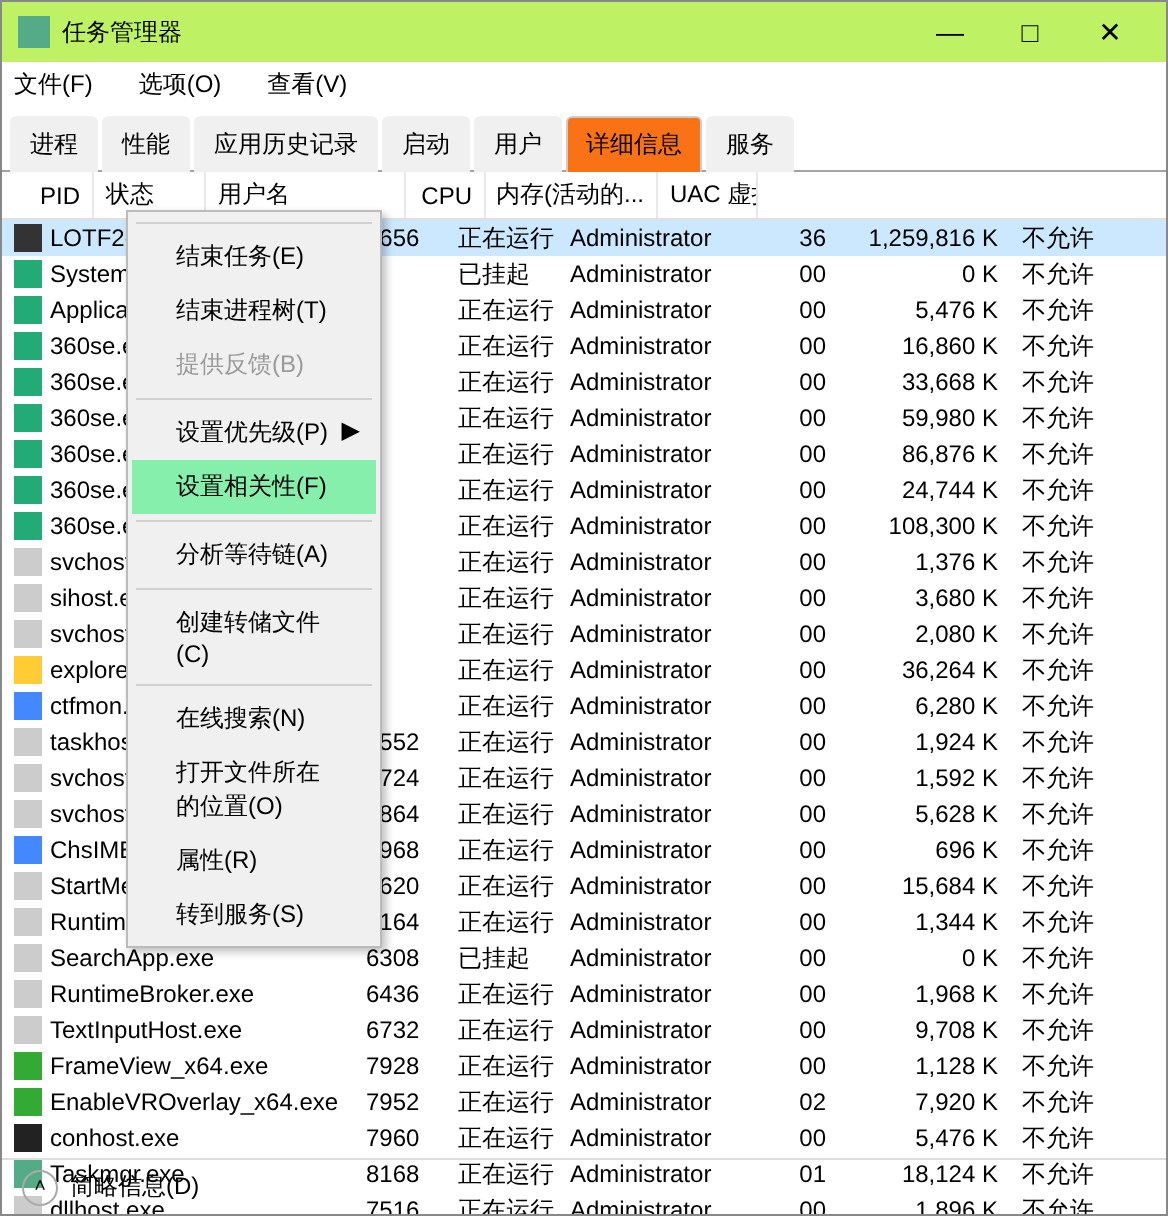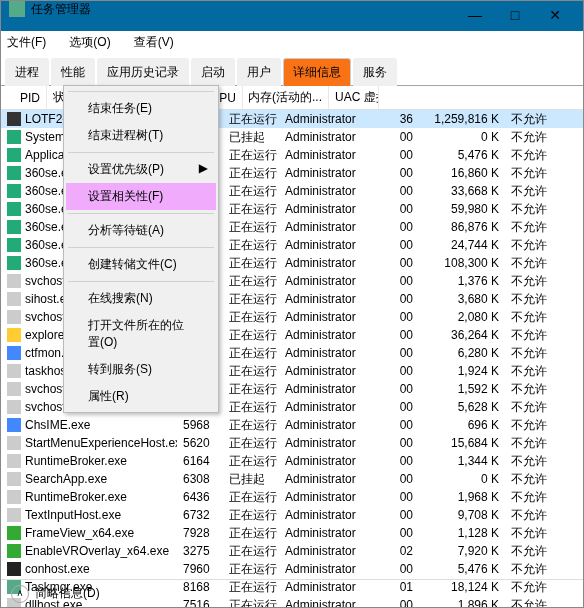--- a/index.html
+++ b/index.html
@@ -1,17 +1,17 @@
 <!DOCTYPE html>
 <html><head>
 <meta charset="utf-8">
 <style>
 *{margin:0;padding:0;box-sizing:border-box;font-family:"Microsoft YaHei","Segoe UI",sans-serif;font-size:12px}
 body{background:#fff;width:584px;height:608px;overflow:hidden;position:relative;border:1px solid #888}
-.titlebar{height:30px;display:flex;align-items:flex-start;padding:0 8px;background:#0369a1}
+.titlebar{height:30px;display:flex;align-items:center;padding:0 8px;background:#bef264}
 .titlebar .icn{width:16px;height:16px;margin-right:6px;background:#5a8;display:inline-block}
 .titlebar .ttl{flex:1}
 .winbtns{display:flex;gap:0}
 .winbtn{width:40px;height:28px;display:flex;align-items:center;justify-content:center;font-size:14px}
 .menubar{height:22px;display:flex;align-items:center;padding:0 6px;gap:23px}
 .menubar span{cursor:default}
 .tabs{display:flex;border-bottom:1px solid #a3a3a3;padding:0 4px;margin-top:4px}
 .tab{padding:5px 9px;border:1px solid transparent;border-bottom:none;position:relative;top:1px;background:#f0f0f0;margin-right:2px;border-radius:3px 3px 0 0}
 .tab.active{background:#f97316;border-color:#ccc}
 .hdr{display:flex;align-items:center;height:24px;border-bottom:1px solid #e0e0e0;background:#fff;font-weight:400;color:#000}
@@ -21,23 +21,23 @@
 .c-name{width:176px;display:flex;align-items:center;gap:4px}
 .c-pid{width:46px;text-align:left;justify-content:flex-end}
 .c-stat{width:56px}
 .c-user{width:100px}
 .c-cpu{width:40px;text-align:right;justify-content:flex-end}
 .c-mem{width:86px;text-align:right;justify-content:flex-end}
 .c-uac{width:50px}
 .row.sel{background:#cce8ff}
 .picon{width:14px;height:14px;display:inline-block;flex-shrink:0}
 .body{overflow:hidden}
-.ctx{position:absolute;left:62px;top:84px;width:156px;background:#f0f0f0;border:1px solid #bbb;box-shadow:2px 2px 4px rgba(0,0,0,.25);padding:2px}
+.ctx{position:absolute;left:62px;top:104px;width:128px;background:#f0f0f0;border:1px solid #bbb;box-shadow:2px 2px 4px rgba(0,0,0,.25);padding:2px}
 .ctx .mi{padding:5px 22px;font-size:12px;position:relative}
-.ctx .mi.hl{background:#f0abfc}
+.ctx .mi.hl{background:#86efac}
 .ctx .mi.dis{color:#9a9a9a}
 .ctx .mi .ar{position:absolute;right:8px}
 .ctx .sep{height:1px;background:#d0d0d0;margin:3px 2px}
 .statusbar{position:absolute;bottom:0;left:0;right:0;height:28px;border-top:1px solid #ddd;display:flex;align-items:center;padding:0 10px;gap:6px}
 .statusbar .chev{border:1px solid #aaa;border-radius:50%;width:18px;height:18px;display:flex;align-items:center;justify-content:center;font-size:10px}
 </style>
 </head>
 <body>
 
 <div class="titlebar">
@@ -362,21 +362,21 @@
       <div class="c-user">Administrator</div>
       <div class="c-cpu">00</div>
       <div class="c-mem">1,128 K</div>
       <div class="c-uac">不允许</div>
     </div>
     <div class="row">
       <div class="c-name">
         <span class="picon" style="background:#3a3"></span>
         <span>EnableVROverlay_x64.exe</span>
       </div>
-      <div class="c-pid">3275</div>
+      <div class="c-pid">7952</div>
       <div class="c-stat">正在运行</div>
       <div class="c-user">Administrator</div>
       <div class="c-cpu">02</div>
       <div class="c-mem">7,920 K</div>
       <div class="c-uac">不允许</div>
     </div>
     <div class="row">
       <div class="c-name">
         <span class="picon" style="background:#222"></span>
         <span>conhost.exe</span>
@@ -411,30 +411,31 @@
       <div class="c-cpu">00</div>
       <div class="c-mem">1,896 K</div>
       <div class="c-uac">不允许</div>
     </div>
   </div>
 
 <div class="ctx" id="ctx">
     <div class="sep"></div>
     <div class="mi">结束任务(E)</div>
     <div class="mi">结束进程树(T)</div>
+    <div class="mi dis">提供反馈(B)</div>
     <div class="sep"></div>
     <div class="mi">设置优先级(P)<span class="ar">▶</span></div>
     <div class="mi hl">设置相关性(F)</div>
     <div class="sep"></div>
     <div class="mi">分析等待链(A)</div>
     <div class="sep"></div>
     <div class="mi">创建转储文件(C)</div>
     <div class="sep"></div>
     <div class="mi">在线搜索(N)</div>
     <div class="mi">打开文件所在的位置(O)</div>
+    <div class="mi">属性(R)</div>
     <div class="mi">转到服务(S)</div>
-    <div class="mi">属性(R)</div>
   </div>
 
 <div class="statusbar">
   <span class="chev">˄</span>
   <span>简略信息(D)</span>
 </div>
 
 </body></html>

